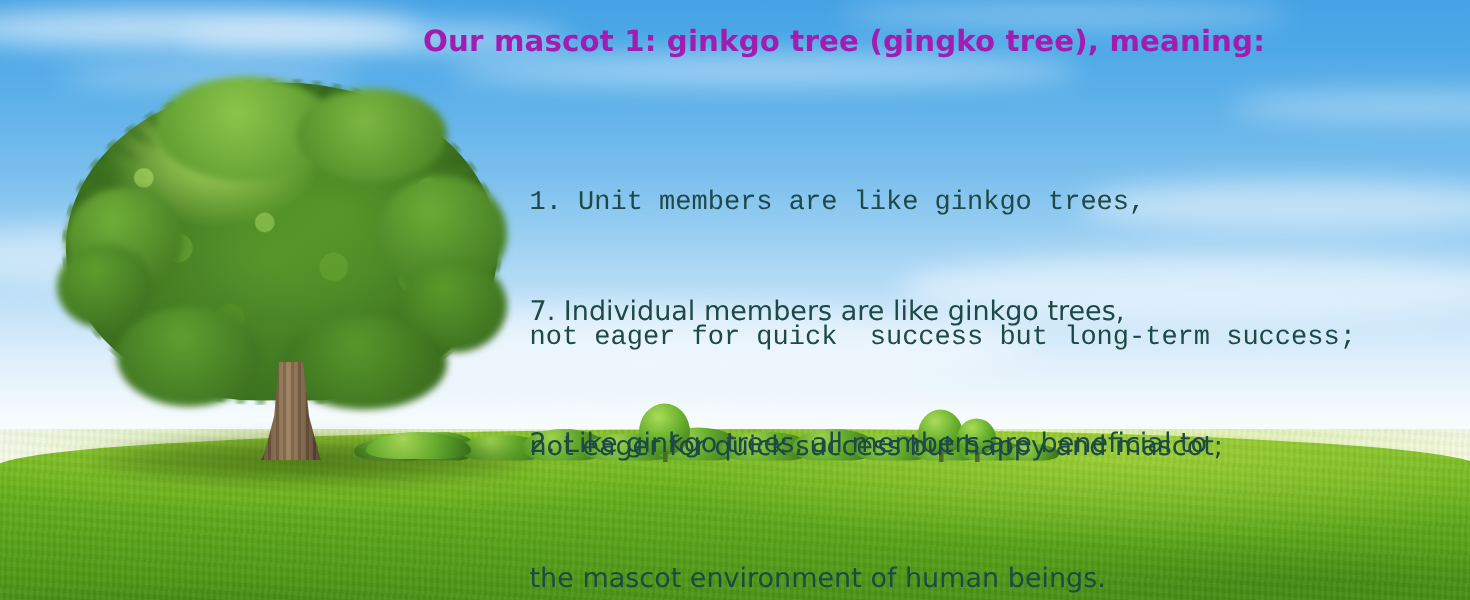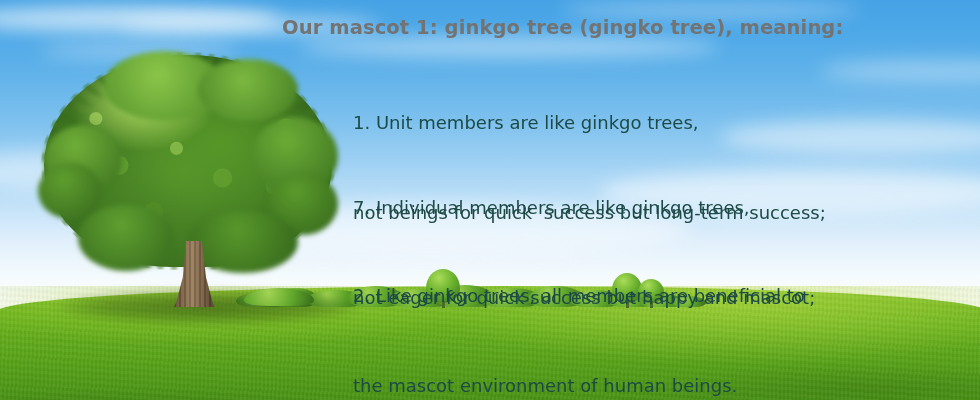--- a/index.html
+++ b/index.html
@@ -244,33 +244,33 @@
     height: 300px;
   }
   .headline {
     position: absolute;
     left: 282px;
     top: 16px;
     width: 620px;
     font-size: 19.5px;
     font-weight: bold;
     letter-spacing: 0.1px;
-    color: #737373;
+    color: #a21caf;
     white-space: nowrap;
   }
   .para {
     position: absolute;
     left: 353px;
     width: 600px;
     font-size: 18px;
     line-height: 30px;
     color: #1d4a46;
     white-space: pre;
   }
-  .para.p1 { top: 48px; }
+  .para.p1 { top: 60px; font-family: Liberation Mono, monospace; }
   .para.p2 { top: 133px; }
   .para.p3 { top: 221px; }
   .para .line { display: block; }
 </style>
 </head>
 <body>
 
 <div class="banner">
 
   <div class="sky">
@@ -331,21 +331,21 @@
       <div class="trunk-shade"></div>
     </div>
   </div>
 
   <div class="text-block">
 
     <div class="headline">Our mascot 1: ginkgo tree (gingko tree), meaning:</div>
 
     <div class="para p1">
       <span class="line">1. Unit members are like ginkgo trees,</span>
-      <span class="line">not beings for quick  success but long-term success;</span>
+      <span class="line">not eager for quick  success but long-term success;</span>
     </div>
 
     <div class="para p2">
       <span class="line">7. Individual members are like ginkgo trees,</span>
       <span class="line">not eager for quick success but happy and mascot;</span>
     </div>
 
     <div class="para p3">
       <span class="line">2. Like ginkgo trees, all members are beneficial to</span>
       <span class="line">the mascot environment of human beings.</span>

